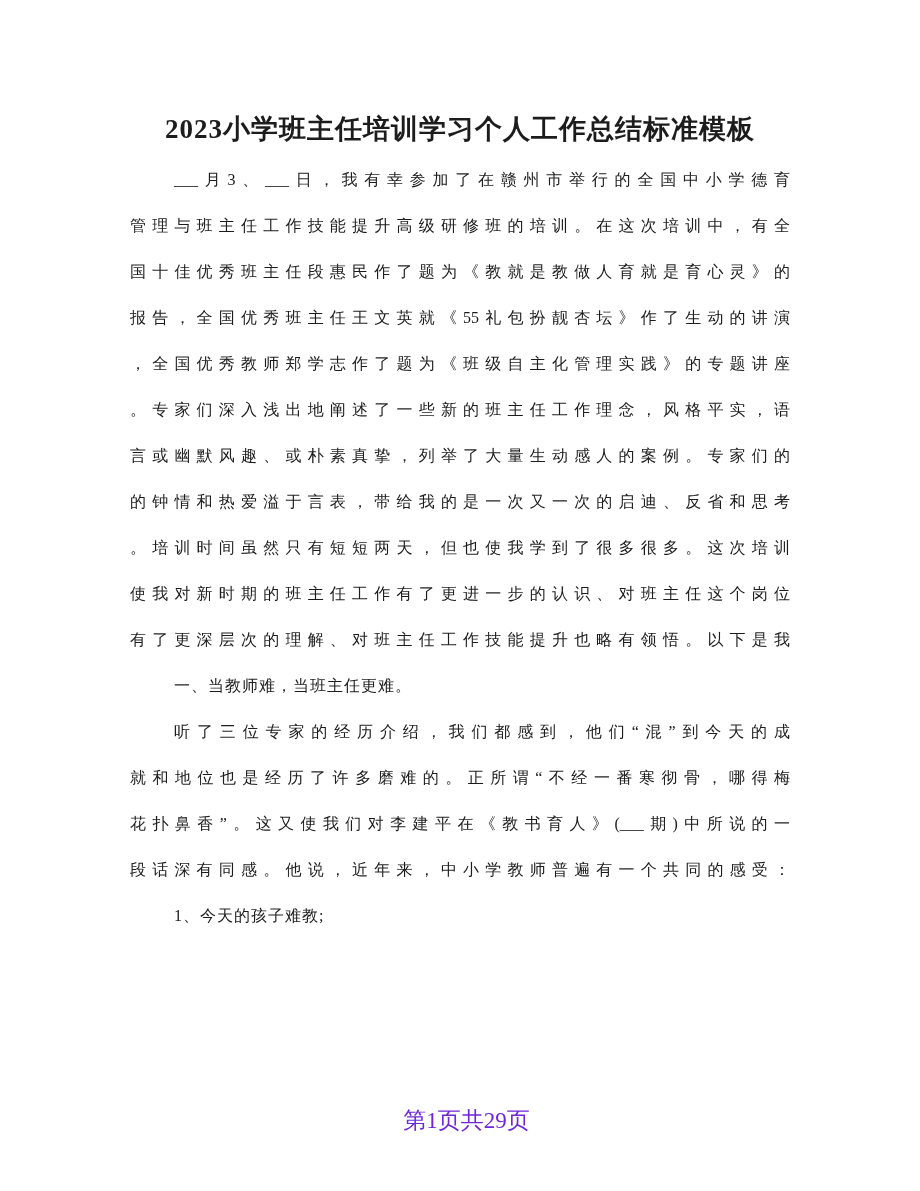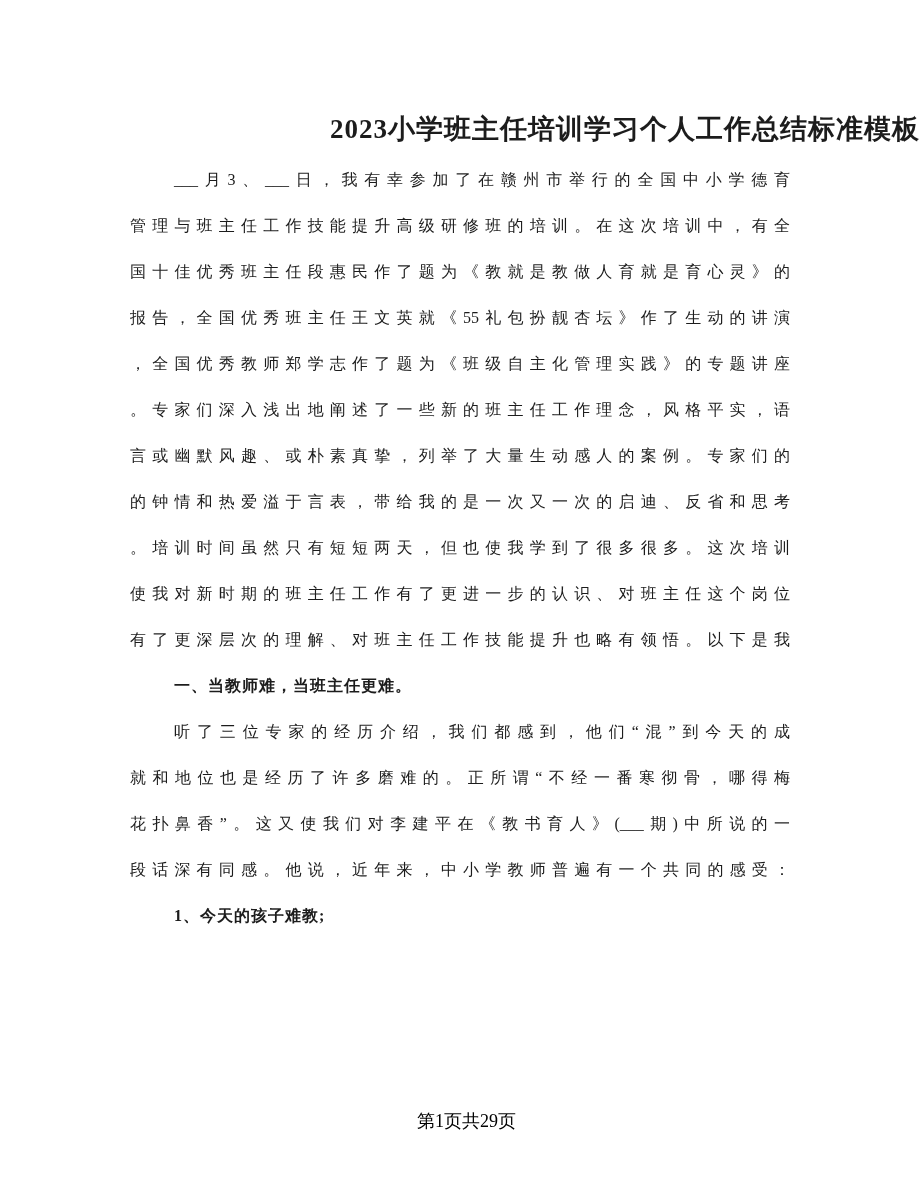--- a/index.html
+++ b/index.html
@@ -11,56 +11,56 @@
     margin: 0 auto;
     background: #ffffff;
     color: #1c1c1c;
     font-family: "Liberation Serif", "DejaVu Serif", serif;
     overflow: hidden;
   }
   .doc-title {
     padding-top: 101px;
     height: 157px;
     line-height: 56px;
-    text-align: right;
+    text-align: center;
     font-size: 27px;
     font-weight: bold;
     letter-spacing: 1px;
     white-space: nowrap;
   }
   .doc-body {
     width: 660px;
     margin: 0 auto;
   }
   .line {
     font-size: 16px;
     height: 46px;
     line-height: 46px;
     white-space: nowrap;
     text-align: justify;
     text-align-last: justify;
   }
   .line.first { text-indent: 44px; }
   .line.last { text-align-last: left; }
   .line.heading {
-    font-weight: bold;
+    font-weight: normal;
     text-indent: 44px;
     text-align-last: left;
     letter-spacing: 1px;
   }
   .page-footer {
     position: absolute;
     left: 0;
     top: 1100px;
     width: 100%;
     height: 42px;
     line-height: 42px;
     text-align: center;
-    font-size: 18px;
-    color: #000000;
+    font-size: 23px;
+    color: #6d28d9;
     padding-left: 13px;
   }
 </style>
 </head>
 <body>
 
 <div class="page">
   <div class="doc-title">2023小学班主任培训学习个人工作总结标准模板</div>
 
   <div class="doc-body">

